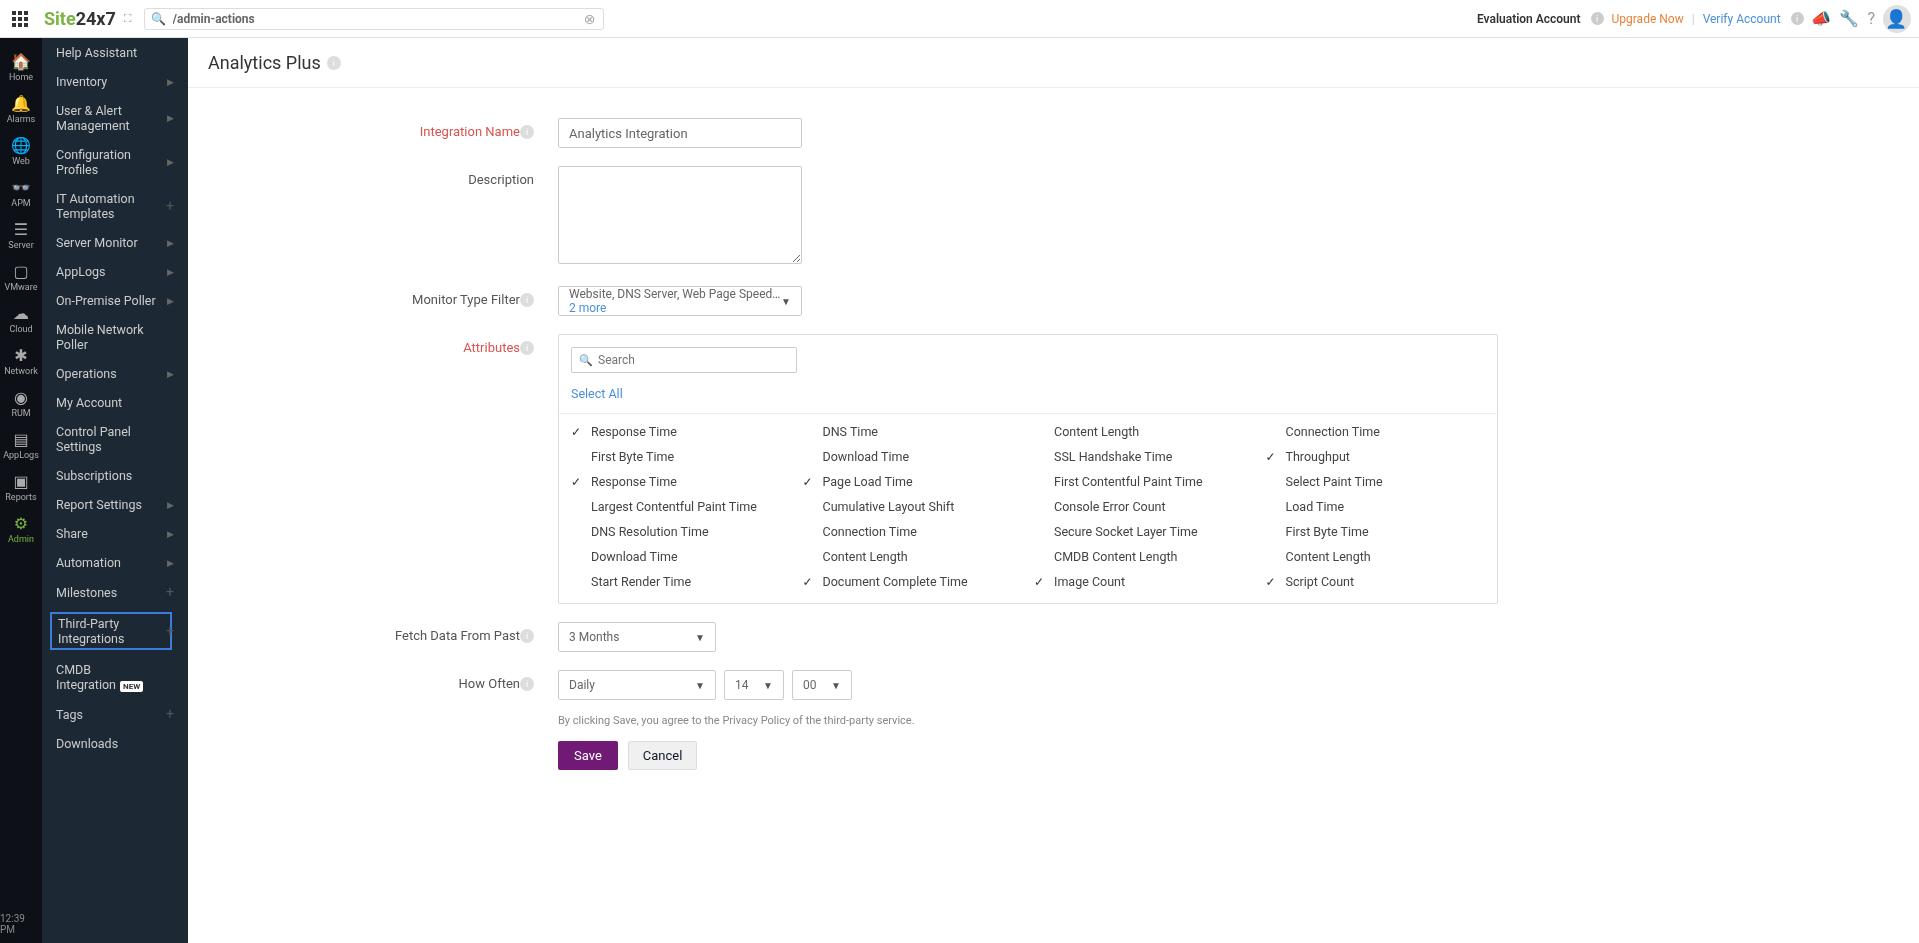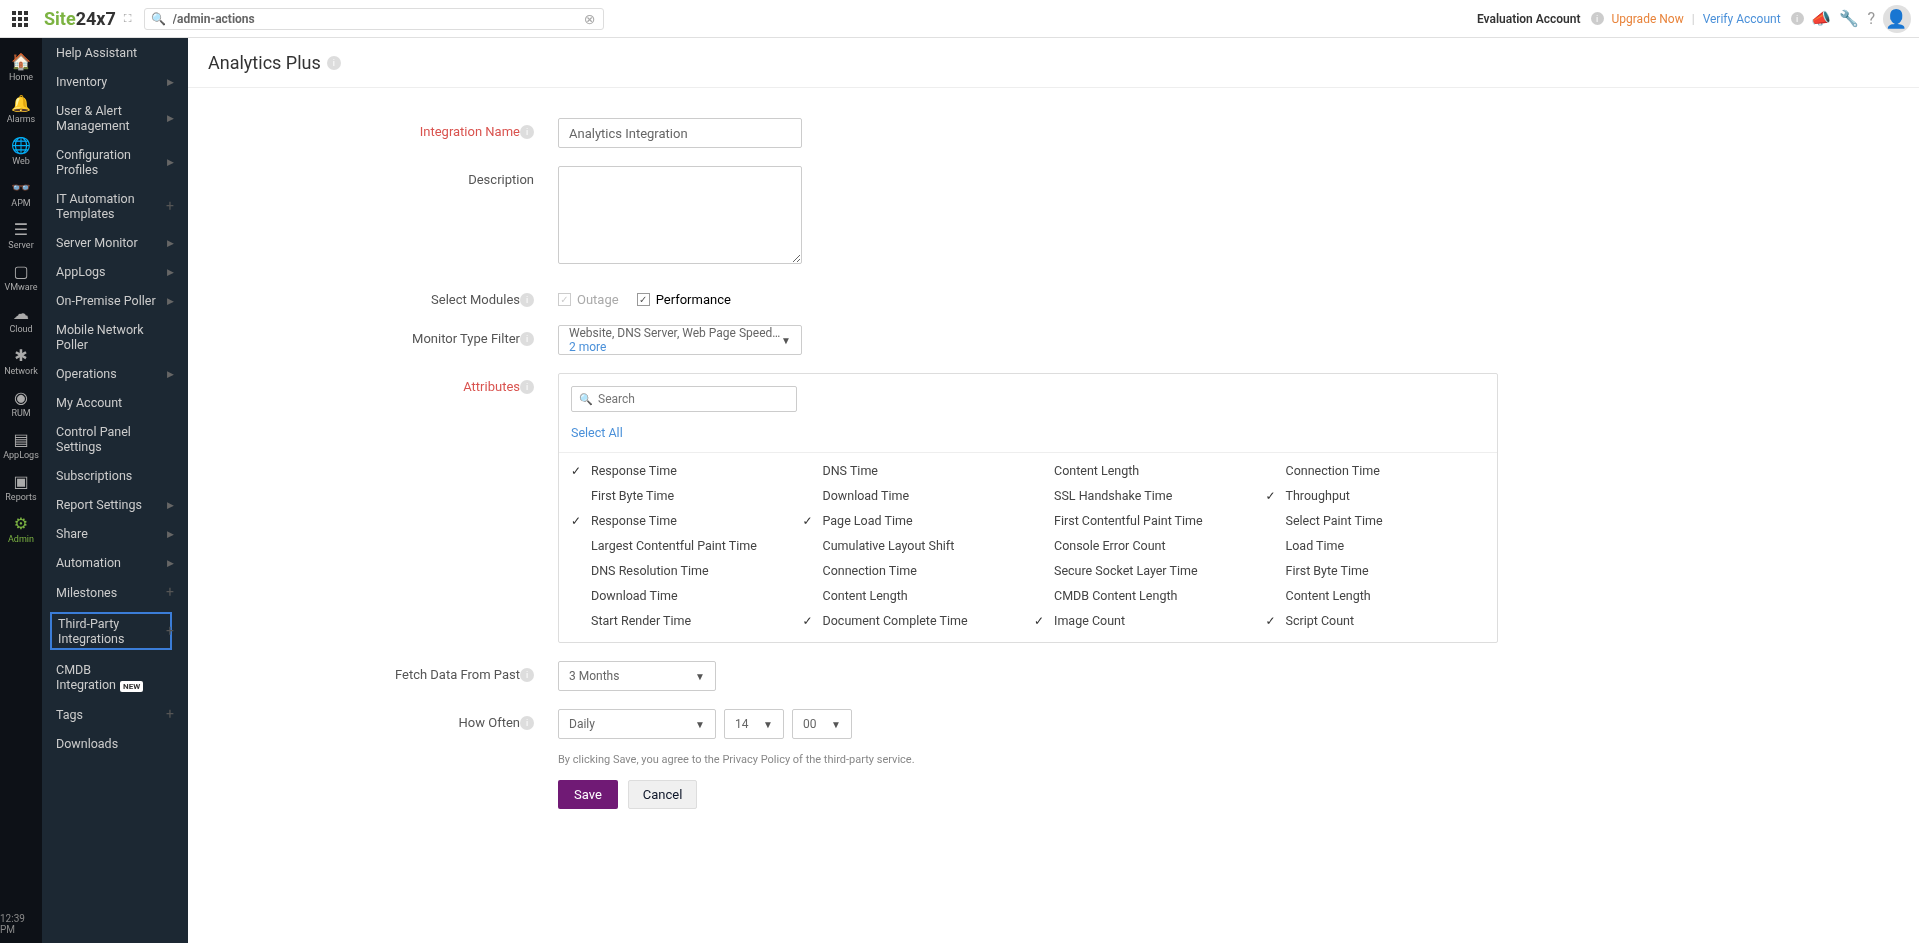--- a/index.html
+++ b/index.html
@@ -284,38 +284,20 @@
         </div>
       </div>
 
       <div class="form-row">
         <div class="form-label">Description</div>
         <div class="form-field">
           <textarea class="textarea-input" style=""></textarea>
         </div>
       </div>
 
-      <div class="form-row">
-        <div class="form-label">
-          <span>Select Modules</span>
-          <span class="info-icon-inline">i</span>
-        </div>
-        <div class="form-field">
-          <div class="checkbox-group">
-            <label class="checkbox-item disabled">
-              <span class="checkbox-box checked"></span>
-              <span>Outage</span>
-            </label>
-            <label class="checkbox-item">
-              <span class="checkbox-box checked"></span>
-              <span>Performance</span>
-            </label>
-          </div>
-        </div>
-      </div>
 
       <div class="form-row">
         <div class="form-label">
           <span>Monitor Type Filter</span>
           <span class="info-icon-inline">i</span>
         </div>
         <div class="form-field">
           <div class="dropdown">
             <span><span class="dd-text">Website, DNS Server, Web Page Speed…</span><span class="dd-more">2 more</span></span>
             <span class="dd-arrow">▼</span>

